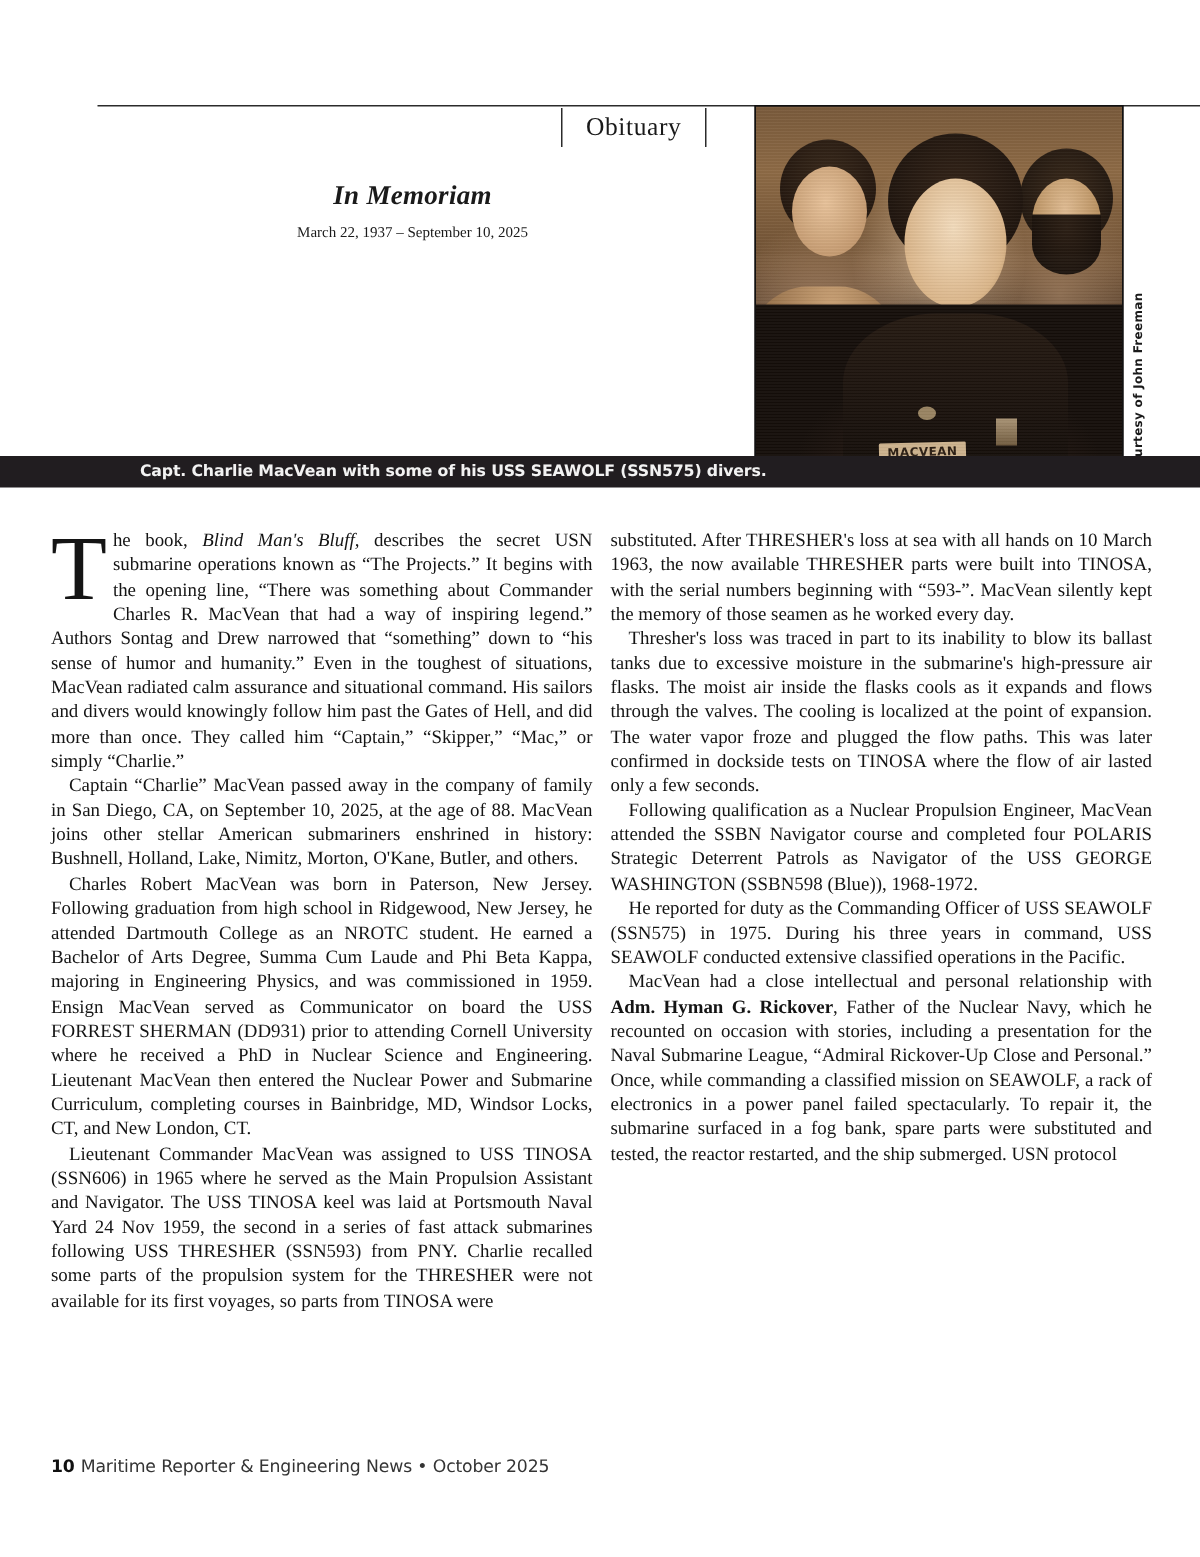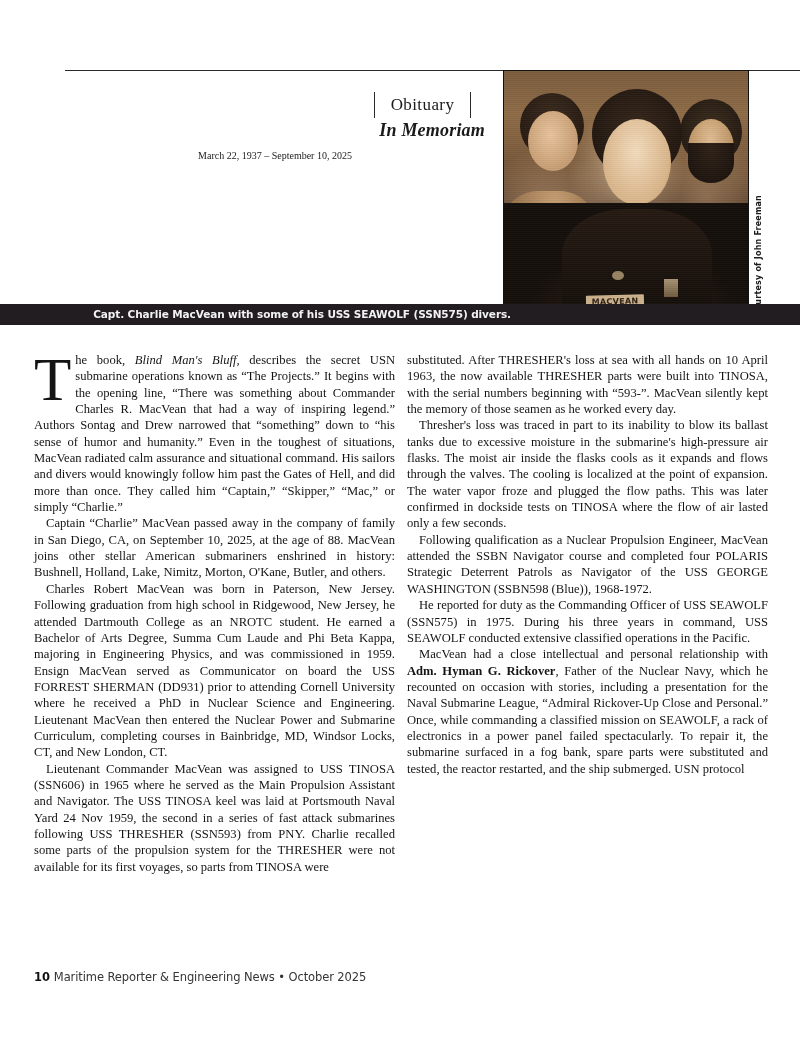--- a/index.html
+++ b/index.html
@@ -22,21 +22,21 @@
     position: absolute;
     left: 65px;
     top: 70px;
     width: 735px;
     height: 1px;
     background: #2b2b2b;
   }
   .section-tag {
     position: absolute;
     left: 340px;
-    top: 90px;
+    top: 70px;
     width: 165px;
     height: 30px;
     display: flex;
     align-items: center;
     justify-content: center;
     gap: 0;
   }
   .section-tag .bar {
     width: 1px;
     height: 26px;
@@ -135,21 +135,20 @@
     width: 420px;
     text-align: center;
   }
   .in-memoriam {
     font-family: "Liberation Serif", serif;
     font-style: italic;
     font-weight: bold;
     font-size: 18px;
     margin: 0 0 8px 0;
     letter-spacing: 0.2px;
-    text-align: right;
   }
   .deceased-name {
     font-family: "Liberation Serif", serif;
     font-weight: bold;
     font-size: 28px;
     line-height: 1.26;
     margin: 0;
     letter-spacing: 0.1px;
   }
   .life-dates {
@@ -286,21 +285,21 @@
 <div class="columns">
 
   <div class="col">
     <p class="lead"><span class="dropcap">T</span><span>he book, </span><em>Blind Man's Bluff,</em><span> describes the secret USN submarine operations known as “The Projects.” It begins with the opening line, “There was something about Commander Charles R. MacVean that had a way of inspiring legend.” Authors Sontag and Drew narrowed that “something” down to “his sense of humor and humanity.”  Even in the toughest of situations, MacVean radiated calm assurance and situational command. His sailors and divers would knowingly follow him past the Gates of Hell, and did more than once. They called him “Captain,” “Skipper,” “Mac,” or simply “Charlie.”</span></p>
     <p>Captain “Charlie” MacVean passed away in the company of family in San Diego, CA, on September 10, 2025, at the age of 88.  MacVean joins other stellar American submariners enshrined in history: Bushnell, Holland, Lake, Nimitz, Morton, O'Kane, Butler, and others.</p>
     <p>Charles Robert MacVean was born in Paterson, New Jersey. Following graduation from high school in Ridgewood, New Jersey, he attended Dartmouth College as an NROTC student. He earned a Bachelor of Arts Degree, Summa Cum Laude and Phi Beta Kappa, majoring in Engineering Physics, and was commissioned in 1959. Ensign MacVean served as Communicator on board the USS FORREST SHERMAN (DD931) prior to attending Cornell University where he received a PhD in Nuclear Science and Engineering. Lieutenant MacVean then entered the Nuclear Power and Submarine Curriculum, completing courses in Bainbridge, MD, Windsor Locks, CT, and New London, CT.</p>
     <p>Lieutenant Commander MacVean was assigned to USS TINOSA (SSN606) in 1965 where he served as the Main Propulsion Assistant and Navigator. The USS TINOSA keel was laid at Portsmouth Naval Yard 24 Nov 1959, the second in a series of fast attack submarines following USS THRESHER (SSN593) from PNY. Charlie recalled some parts of the propulsion system for the THRESHER were not available for its first voyages, so parts from TINOSA were</p>
   </div>
 
   <div class="col">
-    <p class="noindent">substituted. After THRESHER's loss at sea with all hands on 10 April 1963, the now available THRESHER parts were built into TINOSA, with the serial numbers beginning with “593-”. MacVean silently kept the memory of those seamen as he worked every day.</p>
+    <p class="noindent">substituted. After THRESHER's loss at sea with all hands on 10 March 1963, the now available THRESHER parts were built into TINOSA, with the serial numbers beginning with “593-”. MacVean silently kept the memory of those seamen as he worked every day.</p>
     <p>Thresher's loss was traced in part to its inability to blow its ballast tanks due to excessive moisture in the submarine's high-pressure air flasks. The moist air inside the flasks cools as it expands and flows through the valves. The cooling is localized at the point of expansion. The water vapor froze and plugged the flow paths. This was later confirmed in dockside tests on TINOSA where the flow of air lasted only a few seconds.</p>
     <p>Following qualification as a Nuclear Propulsion Engineer, MacVean attended the SSBN Navigator course and completed four POLARIS Strategic Deterrent Patrols as Navigator of the USS GEORGE WASHINGTON (SSBN598 (Blue)), 1968-1972.</p>
     <p>He reported for duty as the Commanding Officer of USS SEAWOLF (SSN575) in 1975. During his three years in command, USS SEAWOLF conducted extensive classified operations in the Pacific.</p>
     <p><span>MacVean had a close intellectual and personal relationship with </span><strong>Adm. Hyman G. Rickover</strong><span>, Father of the Nuclear Navy, which he recounted on occasion with stories, including a presentation for the Naval Submarine League, “Admiral Rickover-Up Close and Personal.” Once, while commanding a classified mission on SEAWOLF, a rack of electronics in a power panel failed spectacularly. To repair it, the submarine surfaced in a fog bank, spare parts were substituted and tested, the reactor restarted, and the ship submerged. USN protocol</span></p>
   </div>
 
 </div>
 
 <div class="footer">
   <span class="page-num">10</span><span>Maritime Reporter &amp; Engineering News • October 2025</span>

